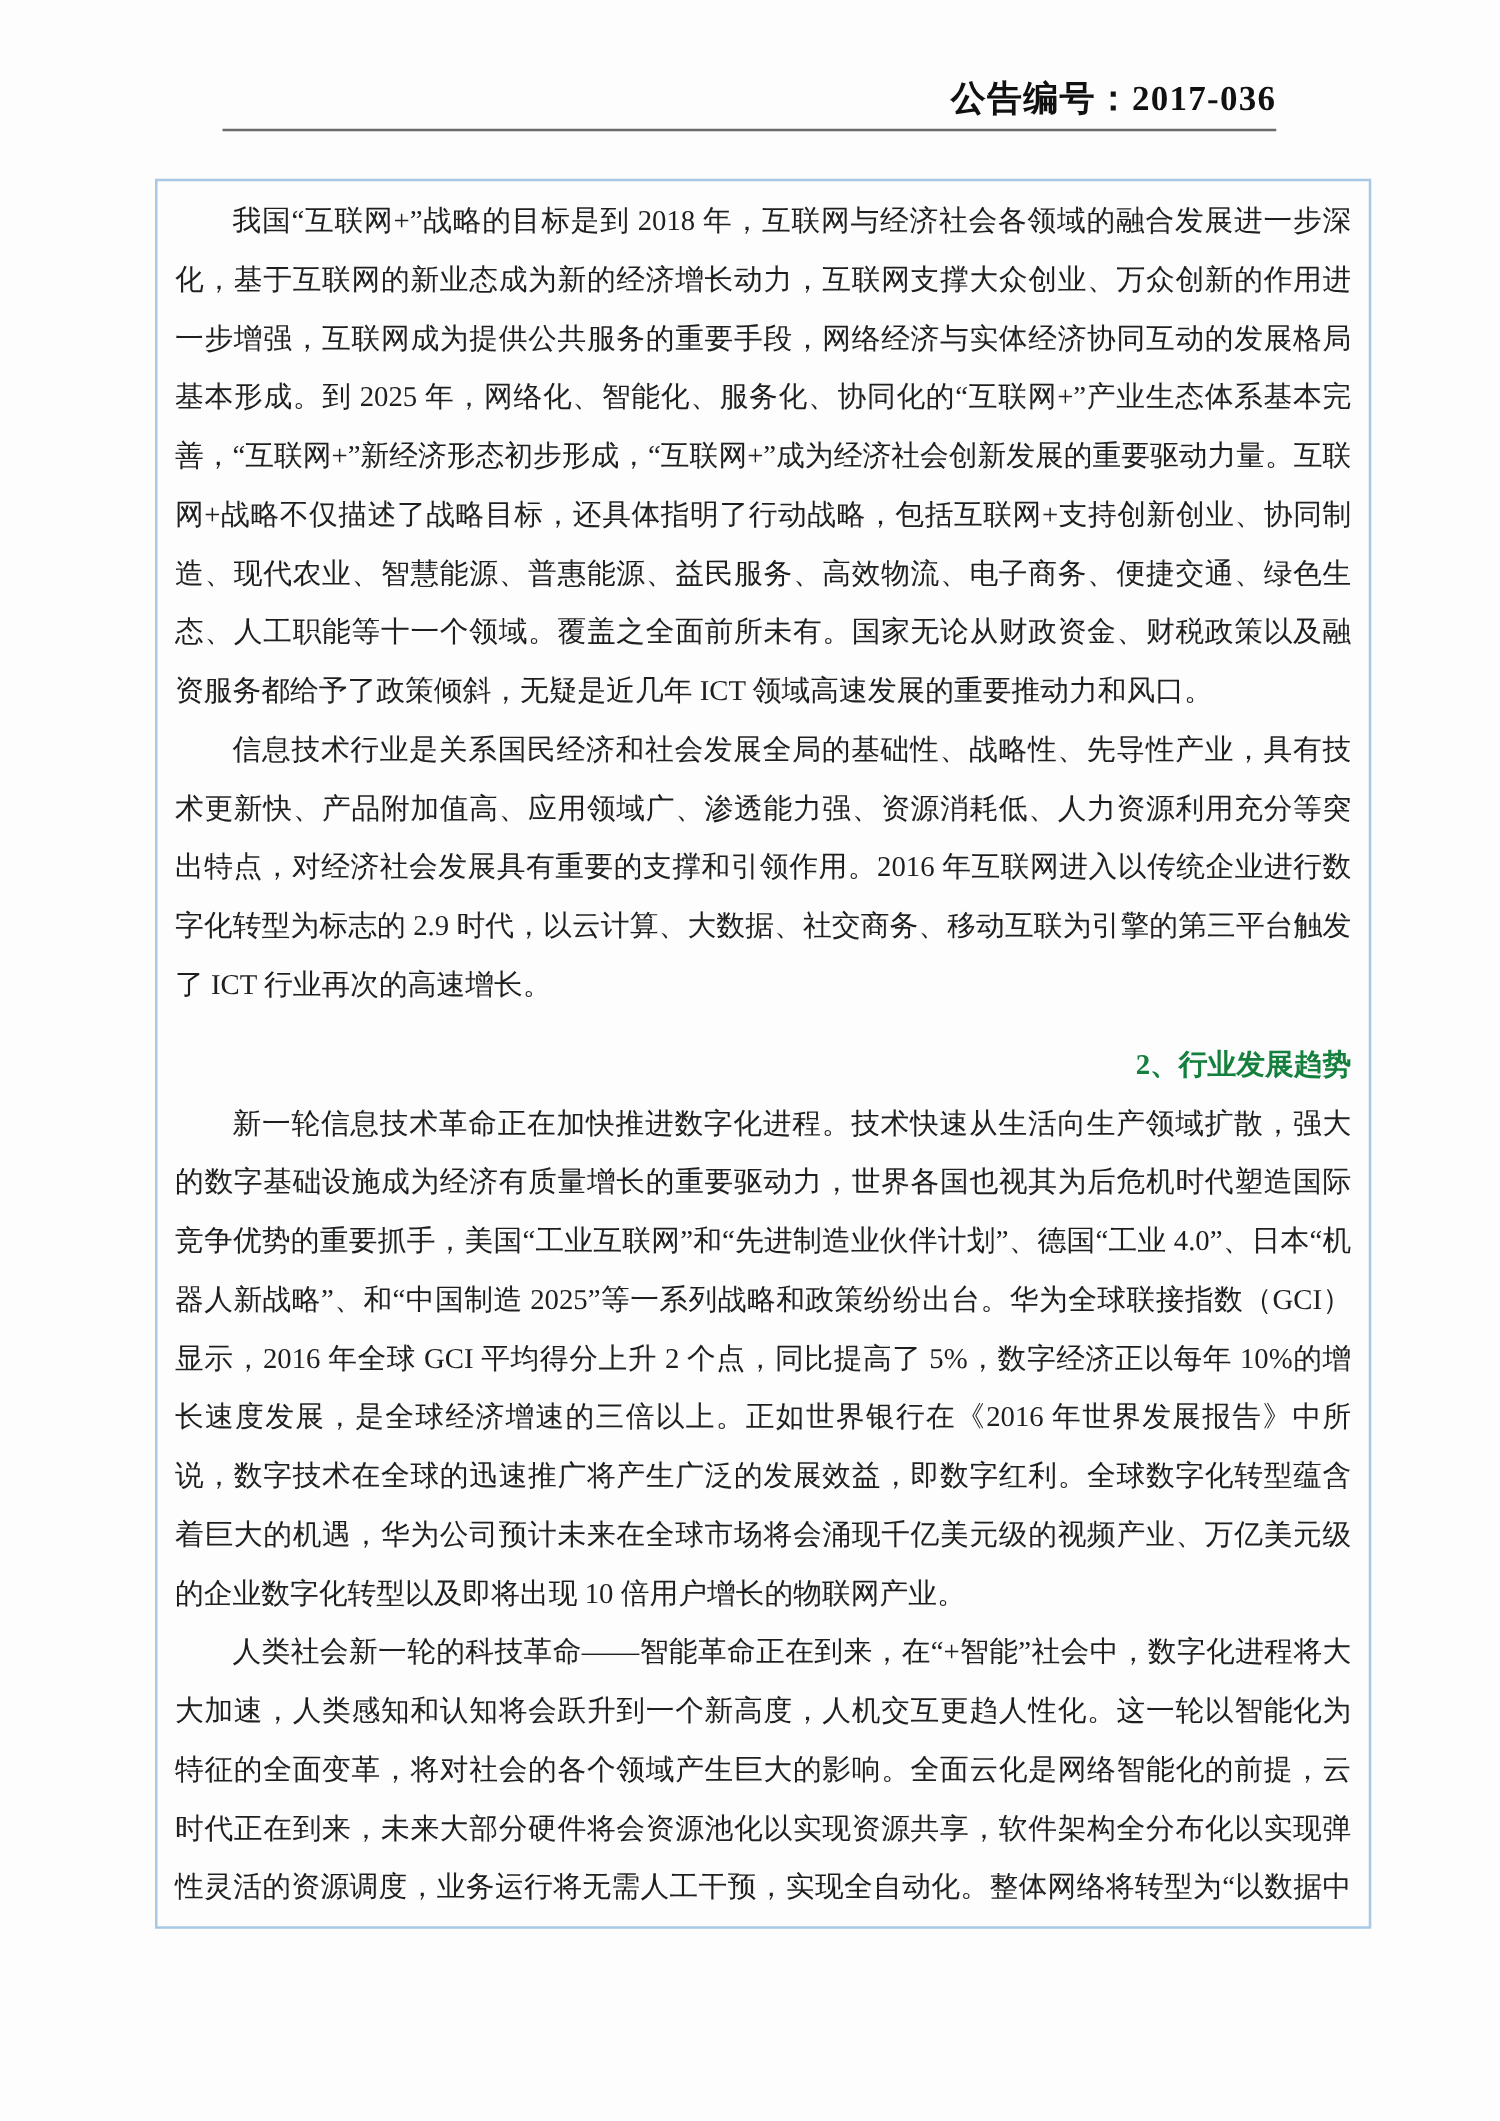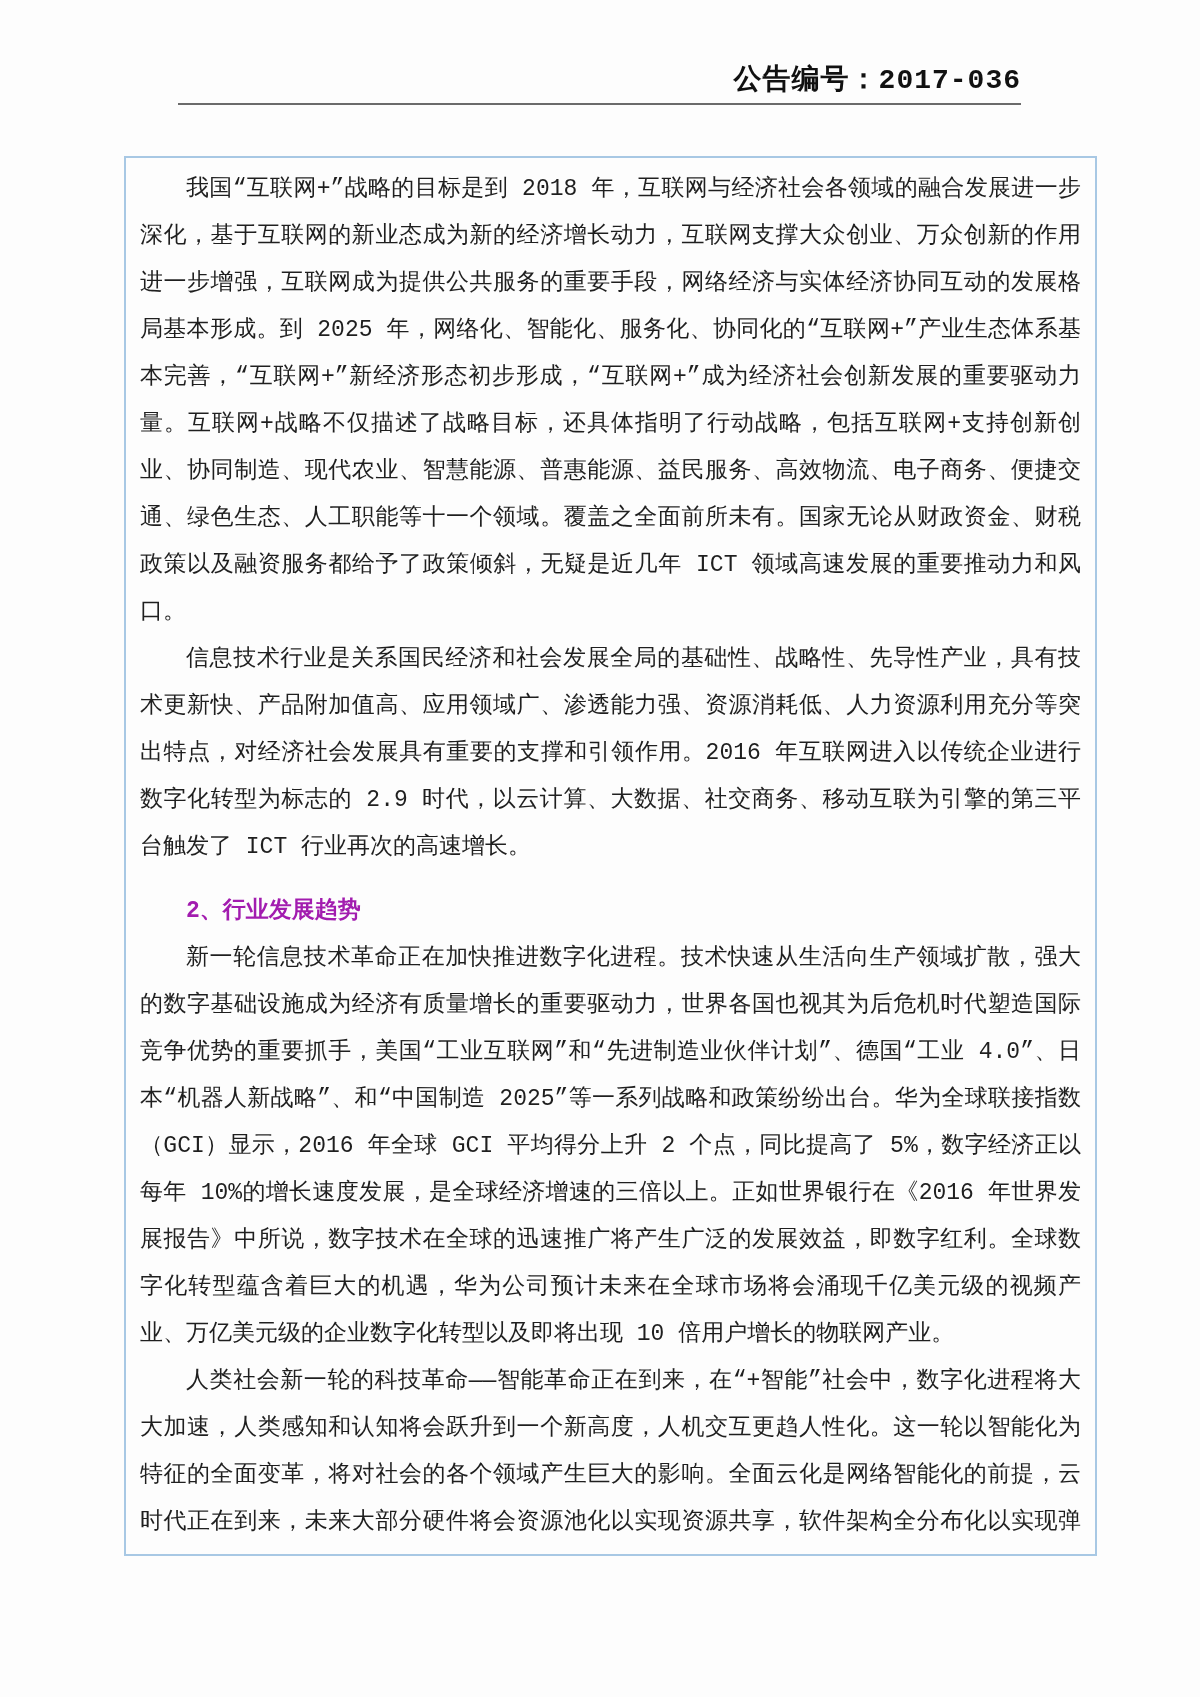--- a/index.html
+++ b/index.html
@@ -6,21 +6,21 @@
     margin: 0;
     padding: 0;
     background: #f2f2f2;
   }
   .page {
     position: relative;
     width: 1200px;
     height: 1697px;
     margin: 0 auto;
     background: #fdfdfd;
-    font-family: Liberation Mono, monospace;
+    font-family: Liberation Serif, serif;
     color: #1f1f1f;
     overflow: hidden;
   }
   .announcement-no {
     position: absolute;
     left: 178px;
     top: 60px;
     width: 843px;
     text-align: right;
     font-size: 28px;
@@ -33,43 +33,43 @@
     position: absolute;
     left: 178px;
     top: 103px;
     width: 843px;
     height: 2px;
     background: #6b6b6b;
   }
   .doc-box {
     position: absolute;
     left: 124px;
-    top: 156px;
+    top: 143px;
     width: 973px;
     height: 1400px;
     box-sizing: border-box;
     border: 2px solid #a8c8e4;
     background: #fdfdfd;
     padding: 8px 14px 0 14px;
     overflow: hidden;
   }
   .doc-box p {
     margin: 0;
     font-size: 23px;
     line-height: 47px;
     text-align: justify;
     text-justify: inter-ideograph;
     text-indent: 2em;
     word-break: break-all;
   }
   .doc-box p.section-heading {
     font-weight: 700;
     margin-top: 17px;
-    text-align: left;
-    color: #a21caf;
+    text-align: right;
+    color: #15803d;
   }
 </style>
 </head>
 <body>
 
 <div class="page">
 
   <div class="announcement-no">公告编号：2017-036</div>
 
   <div class="header-rule"></div>

